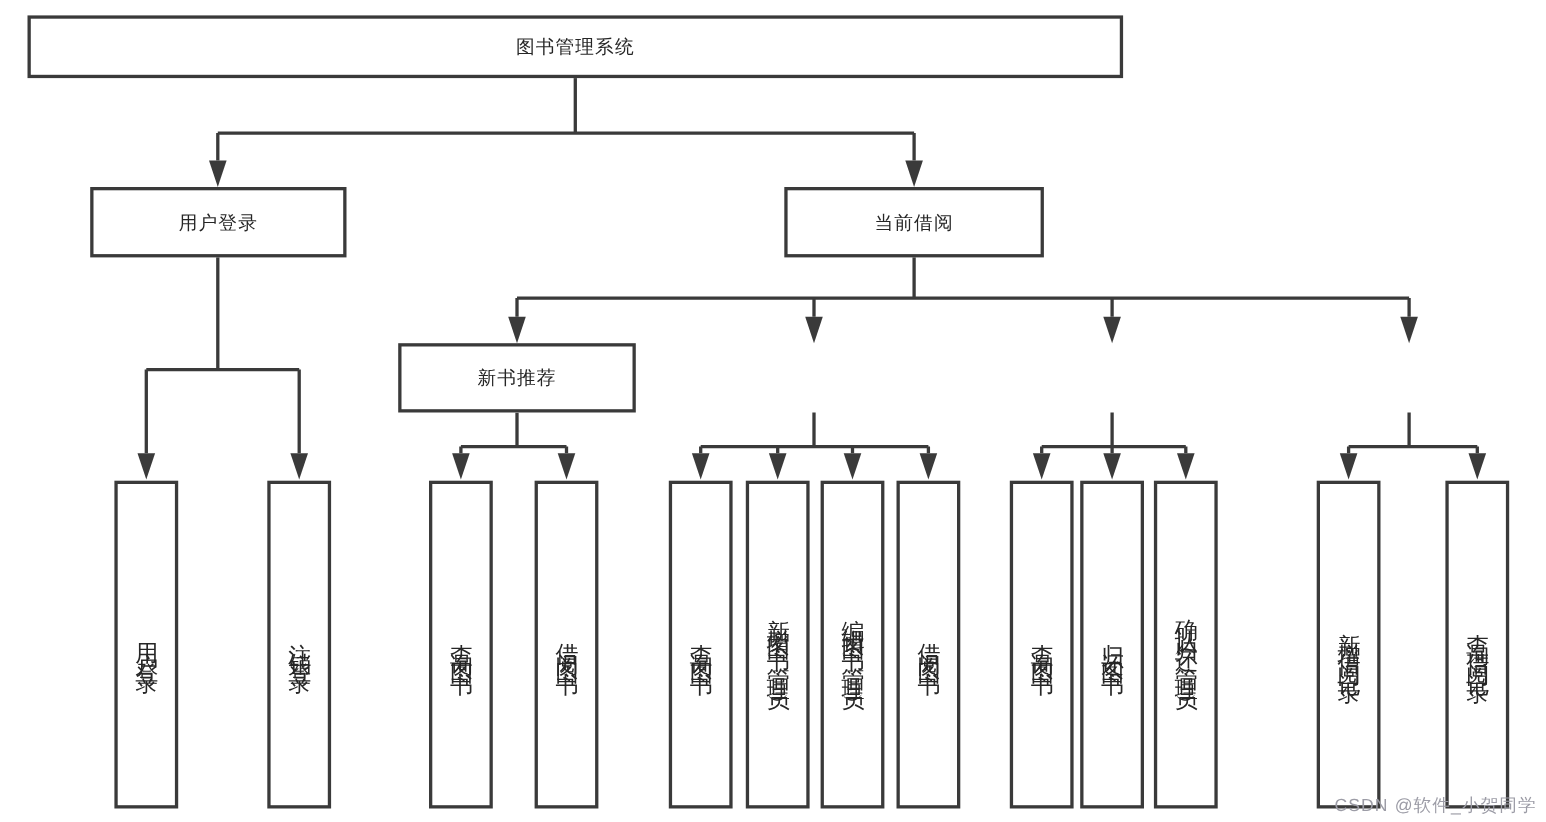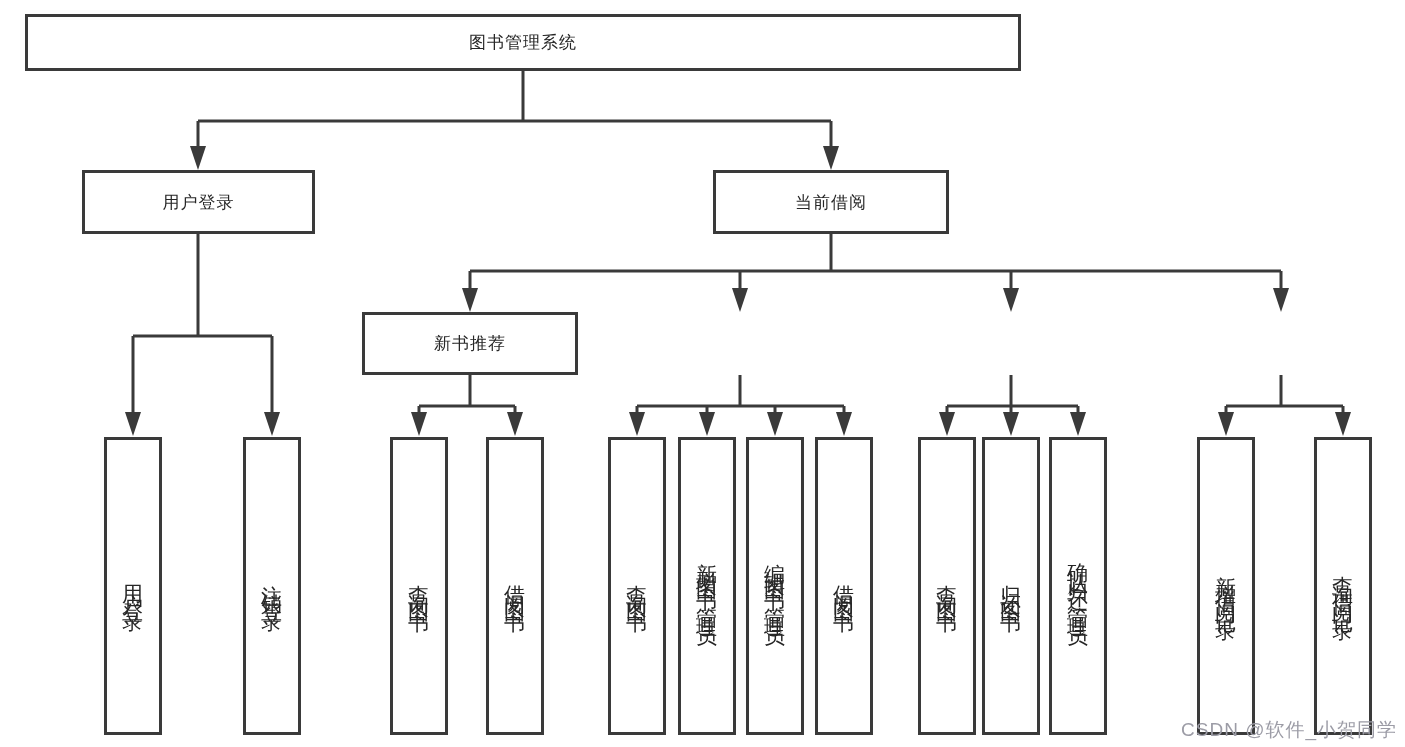--- a/index.html
+++ b/index.html
@@ -57,21 +57,21 @@
     font-size: 21px;
     line-height: 1;
     letter-spacing: 9px;
     color: var(--text);
     white-space: nowrap;
   }
   .watermark {
     position: absolute;
     right: 8px;
     bottom: 4px;
-    font-size: 19px;
+    font-size: 16px;
     color: var(--watermark);
     letter-spacing: 1px;
     z-index: 2;
     pointer-events: none;
   }
 </style>
 </head>
 <body>
 
 <div class="canvas">

